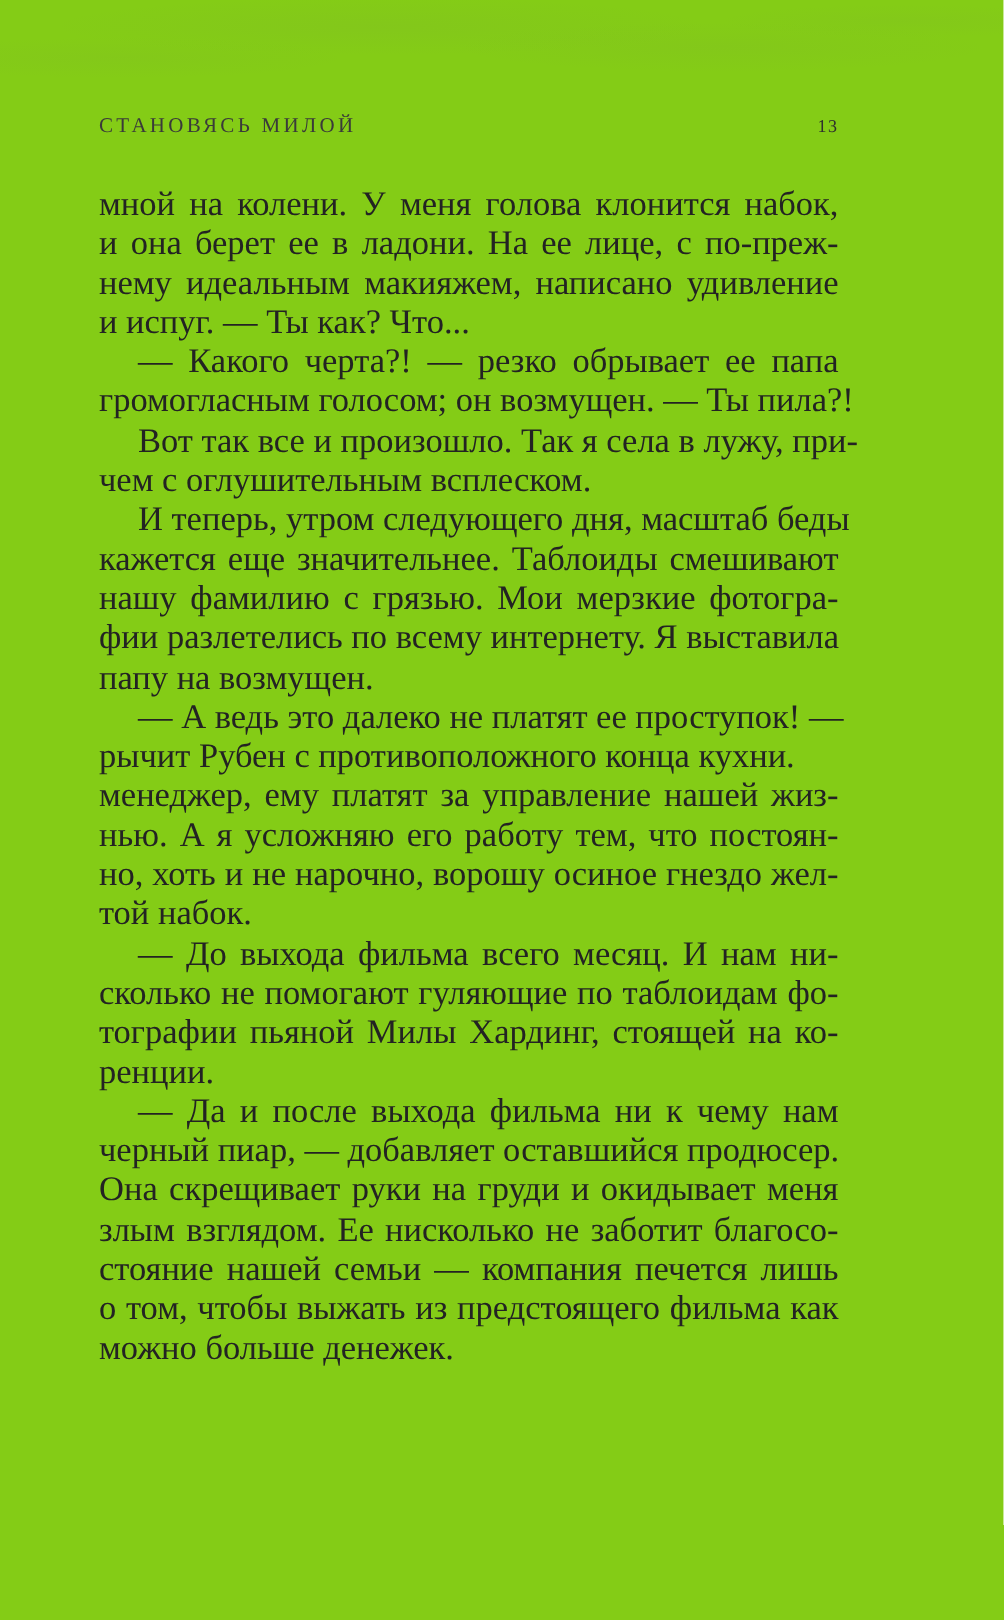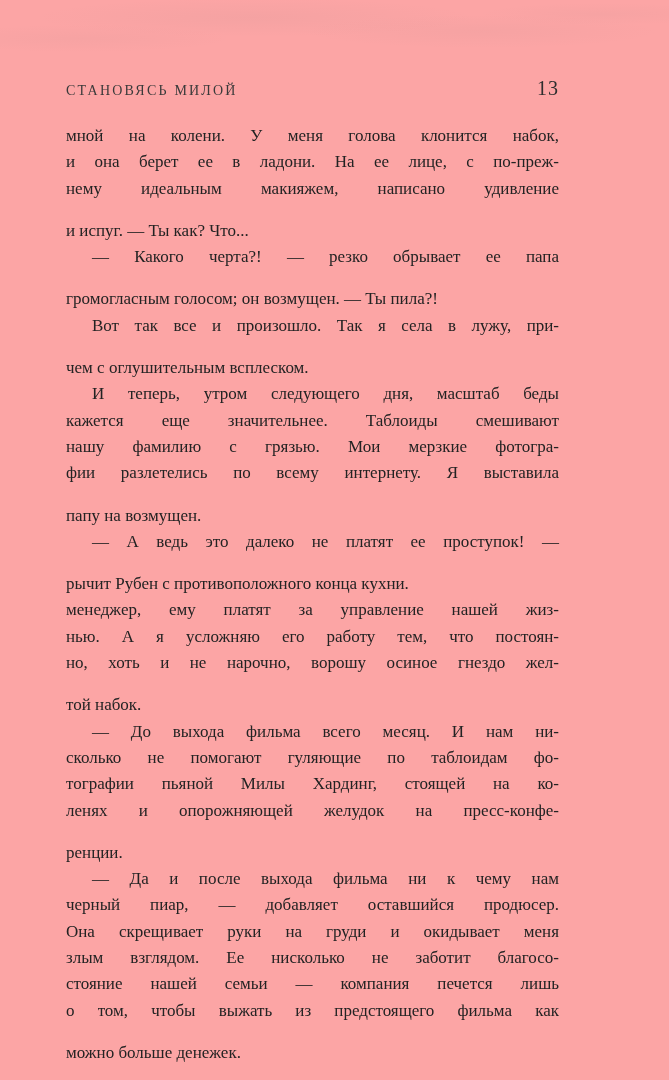--- a/index.html
+++ b/index.html
@@ -4,21 +4,21 @@
 <style>
   html, body {
     margin: 0;
     padding: 0;
     background: #ffffff;
   }
   .page {
     position: relative;
     width: 669px;
     height: 1080px;
-    background: #fca5a5;
+    background: #84cc16;
     overflow: hidden;
     font-family: "Liberation Serif", "DejaVu Serif", serif;
   }
   
   .scan-noise {
     position: absolute;
     top: 0; left: 0;
     width: 100%; height: 70px;
     background:
       radial-gradient(ellipse 320px 28px at 38% 25%, rgba(110,110,110,0.05), transparent 70%),
@@ -36,41 +36,40 @@
     justify-content: space-between;
     align-items: baseline;
     color: #3a3a3a;
   }
   .head-title {
     font-size: 14px;
     letter-spacing: 2.2px;
     font-weight: 400;
   }
   .head-page-number {
-    font-size: 20px;
+    font-size: 12px;
     letter-spacing: 1px;
     color: #2e2e2e;
   }
   .body-text {
     position: absolute;
     left: 66px;
     top: 123px;
     width: 493px;
     color: #232323;
-    font-size: 17px;
+    font-size: 23px;
     line-height: 26.3px;
   }
   .line {
     text-align: justify;
     text-align-last: justify;
     white-space: nowrap; 
   }
   .line.par-end {
     text-align-last: left;
-    margin-top: 16px;
   }
   .line.indent {
     text-indent: 26px;
   }
 </style>
 </head>
 <body>
 
 <div class="page">
   <div class="scan-noise"></div>
@@ -97,21 +96,20 @@
       <div class="line par-end">папу на возмущен.</div>
       <div class="line indent">— А ведь это далеко не платят ее проступок! —</div>
       <div class="line par-end">рычит Рубен с противоположного конца кухни.</div>
       <div class="line">менеджер, ему платят за управление нашей жиз-</div>
       <div class="line">нью. А я усложняю его работу тем, что постоян-</div>
       <div class="line">но, хоть и не нарочно, ворошу осиное гнездо жел-</div>
       <div class="line par-end">той набок.</div>
       <div class="line indent">— До выхода фильма всего месяц. И нам ни-</div>
       <div class="line">сколько не помогают гуляющие по таблоидам фо-</div>
       <div class="line">тографии пьяной Милы Хардинг, стоящей на ко-</div>
-      <div class="line">ленях и опорожняющей желудок на пресс-конфе-</div>
       <div class="line par-end">ренции.</div>
       <div class="line indent">— Да и после выхода фильма ни к чему нам</div>
       <div class="line">черный пиар, — добавляет оставшийся продюсер.</div>
       <div class="line">Она скрещивает руки на груди и окидывает меня</div>
       <div class="line">злым взглядом. Ее нисколько не заботит благосо-</div>
       <div class="line">стояние нашей семьи — компания печется лишь</div>
       <div class="line">о том, чтобы выжать из предстоящего фильма как</div>
       <div class="line par-end">можно больше денежек.</div>
     </div>
 </div>

